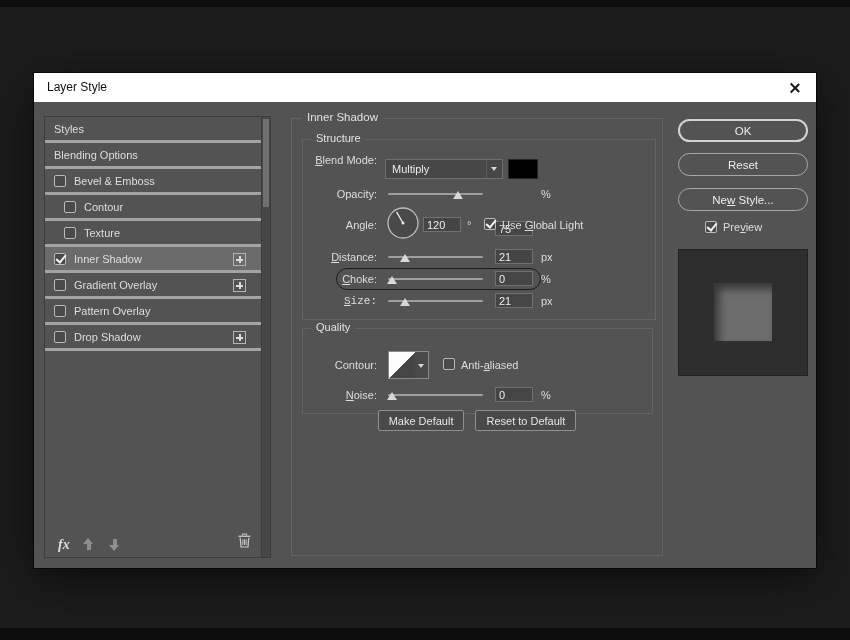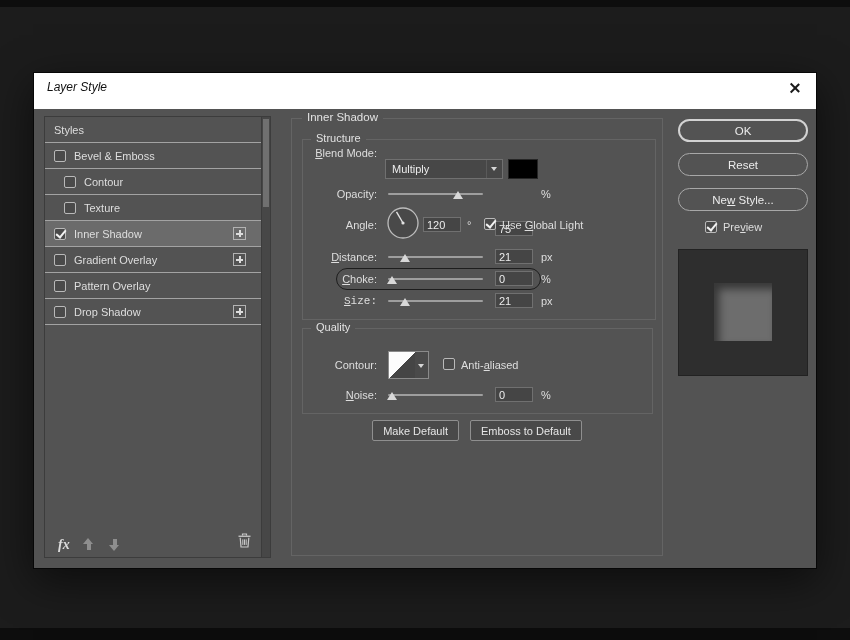--- a/index.html
+++ b/index.html
@@ -9,33 +9,33 @@
   u{text-decoration:underline;text-underline-offset:1px;}
   .screen{position:relative;width:850px;height:640px;background:#1c1c1c;}
   .strip{position:absolute;left:0;right:0;background:#0d0d0d;}
   .strip.top{top:0;height:7px;}
   .strip.bottom{bottom:0;height:12px;}
 
   
   .dialog{position:absolute;left:33px;top:72px;width:784px;height:497px;
           background:#535353;border:1px solid #070707;box-sizing:border-box;
           box-shadow:0 12px 40px rgba(0,0,0,.55);}
-  .titlebar{position:absolute;left:0;top:0;right:0;height:36px;background:#ffffff;font-style:italic;}
+  .titlebar{position:absolute;left:0;top:0;right:0;height:29px;background:#ffffff;}
   .titlebar .title{position:absolute;left:13px;top:0;line-height:29px;font-size:12px;color:#111;}
   .close{position:absolute;right:14px;top:8px;width:14px;height:14px;cursor:pointer;}
   .close::before,.close::after{content:"";position:absolute;left:6px;top:1px;width:1.5px;height:12px;background:#1a1a1a;}
   .close::before{transform:rotate(45deg);}.close::after{transform:rotate(-45deg);}
   .dbody{position:absolute;left:0;top:29px;right:0;bottom:0;}
 
   
   .lpanel{position:absolute;left:10px;top:14px;width:227px;height:442px;
           border:1px solid #3c3c3c;box-sizing:border-box;background:#535353;}
   .llist{position:absolute;left:0;top:0;right:9px;}
   .lrow{position:relative;height:26px;display:flex;align-items:center;padding-left:9px;
-        border-bottom:1px solid #a3a3a3;font-size:11px;color:#dedede;box-sizing:border-box;cursor:pointer;}
+        border-bottom:3px solid #a3a3a3;font-size:11px;color:#dedede;box-sizing:border-box;cursor:pointer;}
   .lrow.on{background:#6b6b6b;}
   .lrow.indent{padding-left:19px;}
   .lrow .cb{margin-right:8px;}
   .cb{width:12px;height:12px;border:1px solid #b9b9b9;background:#4a4a4a;border-radius:2px;
       position:relative;flex:none;box-sizing:border-box;}
   .cb.on::after{content:"";position:absolute;left:2.5px;top:-1px;width:4px;height:8px;
       border-right:2px solid #f2f2f2;border-bottom:2px solid #f2f2f2;transform:rotate(40deg);}
   .plusbtn{position:absolute;right:15px;top:6px;width:13px;height:13px;border:1px solid #b3b3b3;
       box-sizing:border-box;cursor:pointer;}
   .plusbtn::before{content:"";position:absolute;left:2px;right:2px;top:5px;height:1.5px;background:#dcdcdc;}
@@ -79,39 +79,39 @@
   .swatch{position:absolute;left:205px;top:19px;width:30px;height:20px;background:#000;
         border:1px solid #262626;box-sizing:border-box;cursor:pointer;}
   .slider{position:absolute;left:85px;width:95px;height:16px;cursor:pointer;}
   .track{position:absolute;left:0;right:0;top:7px;height:2px;background:#9e9e9e;border-radius:1px;}
   .thumb{position:absolute;top:5px;width:0;height:0;transform:translateX(-50%);
         border-left:5px solid transparent;border-right:5px solid transparent;border-bottom:8px solid #d8d8d8;}
   .pc0{left:4%;} .pc17{left:18%;} .pc75{left:74%;}
   .dial{position:absolute;left:83px;top:66px;cursor:pointer;}
   .ring{position:absolute;left:33px;top:128px;width:205px;height:22px;border:1.5px solid #1d1d1d;
         border-radius:11px;box-sizing:border-box;pointer-events:none;}
-  .r-blend .flabel{top:3px;line-height:20px;}
+  .r-blend .flabel{top:10px;line-height:20px;}
   .r-op .flabel{top:46px;line-height:16px;}  .r-op .slider{top:46px;} .r-op .field{top:46px;left:192px;margin-top:35px;} .r-op .unit{left:238px;top:46px;}
   .r-ang .field{top:77px;left:120px;} .r-ang .flabel{top:77px;line-height:16px;} .r-ang .unit{left:164px;top:77px;}
   .glcb{position:absolute;left:181px;top:78px;cursor:pointer;}
   .gllbl{position:absolute;left:199px;top:79px;font-size:11px;color:#dedede;}
   .r-dist .flabel{top:109px;line-height:16px;} .r-dist .slider{top:109px;} .r-dist .field{top:109px;left:192px;} .r-dist .unit{left:238px;top:109px;}
   .r-choke .flabel{top:131px;line-height:16px;} .r-choke .slider{top:131px;} .r-choke .field{top:131px;left:192px;} .r-choke .unit{left:238px;top:131px;}
   .r-size .flabel{top:153px;line-height:16px;font-family:Liberation Mono, monospace;} .r-size .slider{top:153px;} .r-size .field{top:153px;left:192px;} .r-size .unit{left:238px;top:153px;}
   .r-cont .flabel{top:22px;line-height:28px;}
   .contour-sw{position:absolute;left:85px;top:22px;width:28px;height:28px;border:1px solid #8a8a8a;
         box-sizing:border-box;background:linear-gradient(to bottom right,#fdfdfd 50%,#454545 50.5%);cursor:pointer;}
   .contour-chev{position:absolute;left:112px;top:22px;width:14px;height:28px;border:1px solid #8a8a8a;
         border-left:none;background:#4a4a4a;box-sizing:border-box;cursor:pointer;}
   .contour-chev::after{content:"";position:absolute;left:3px;top:12px;
         border-left:3.5px solid transparent;border-right:3.5px solid transparent;border-top:4px solid #d6d6d6;}
   .aacb{position:absolute;left:140px;top:29px;cursor:pointer;}
   .aalbl{position:absolute;left:158px;top:30px;font-size:11px;color:#dedede;}
   .r-noise .flabel{top:58px;line-height:16px;} .r-noise .slider{top:58px;} .r-noise .field{top:58px;left:192px;} .r-noise .unit{left:238px;top:58px;}
-  .defaults-row{position:absolute;left:0;right:0;top:301px;display:flex;justify-content:center;gap:11px;}
+  .defaults-row{position:absolute;left:0;right:0;top:291px;display:flex;justify-content:center;gap:11px;}
   .sqbtn{height:21px;background:#494949;border:1px solid #8f8f8f;border-radius:2px;color:#e6e6e6;
         font-size:11px;padding:0 10px;font-family:inherit;cursor:pointer;}
 
   
   .rightcol{position:absolute;left:644px;top:0;width:130px;height:468px;}
   .pill{position:absolute;left:0;width:130px;height:23px;border-radius:12px;border:1px solid #a8a8a8;
         background:transparent;color:#ececec;font-size:11.5px;text-align:center;line-height:21px;
         box-sizing:border-box;font-family:inherit;cursor:pointer;}
   .pill.ok{top:17px;border:2px solid #d2d2d2;line-height:19px;}
   .pill.reset{top:51px;}
@@ -137,20 +137,23 @@
     </div>
 
     <div class="dbody">
 
       <div class="lpanel">
         <div class="llist">
           <div class="lrow">
             <span>Styles</span>
           </div>
           <div class="lrow">
+            <span>Blending Options</span>
+          </div>
+          <div class="lrow">
             <span class="cb"></span>
             <span>Bevel &amp; Emboss</span>
           </div>
           <div class="lrow indent">
             <span class="cb"></span>
             <span>Contour</span>
           </div>
           <div class="lrow indent">
             <span class="cb"></span>
             <span>Texture</span>
@@ -280,21 +283,21 @@
               <div class="track"></div>
               <div class="thumb pc0"></div>
             </div>
             <input class="field" value="0" style="">
             <span class="unit">%</span>
           </div>
         </div>
 
         <div class="defaults-row">
           <button class="sqbtn">Make Default</button>
-          <button class="sqbtn">Emboss to Default</button>
+          <button class="sqbtn">Reset to Default</button>
         </div>
       </div>
 
       <div class="rightcol">
         <button class="pill ok">OK</button>
         <button class="pill reset">Reset</button>
         <button class="pill newstyle">Ne<u>w</u> Style...</button>
         <div class="preview-row">
           <span class="cb on"></span>
           <span class="plab">Pre<u>v</u>iew</span>

